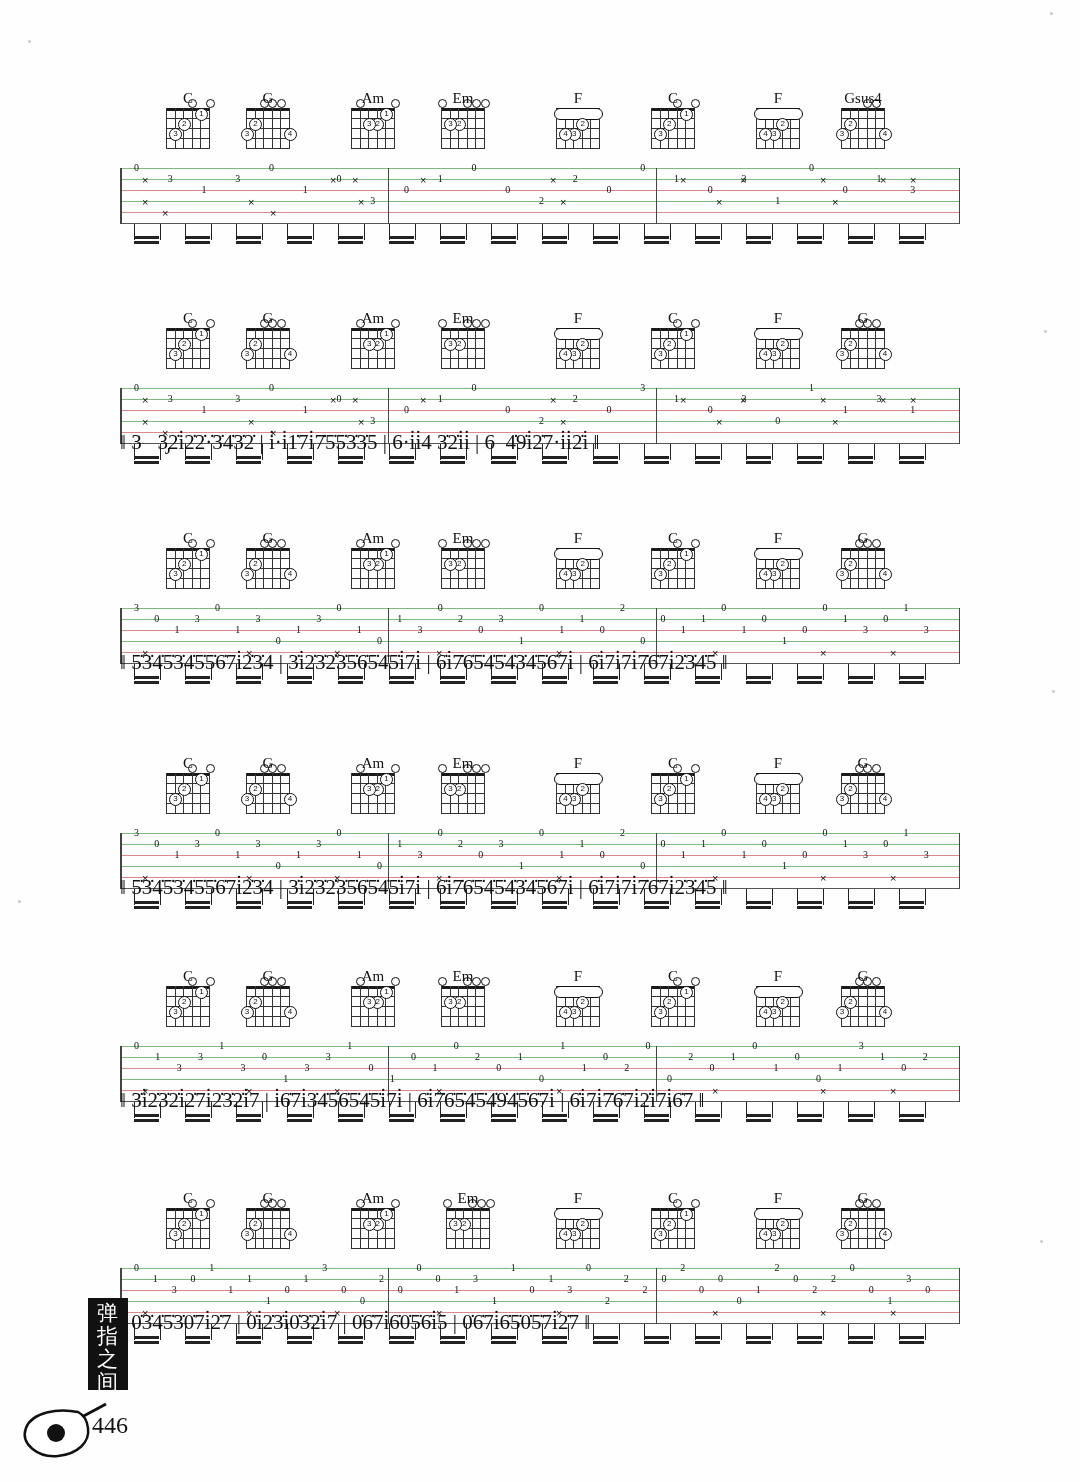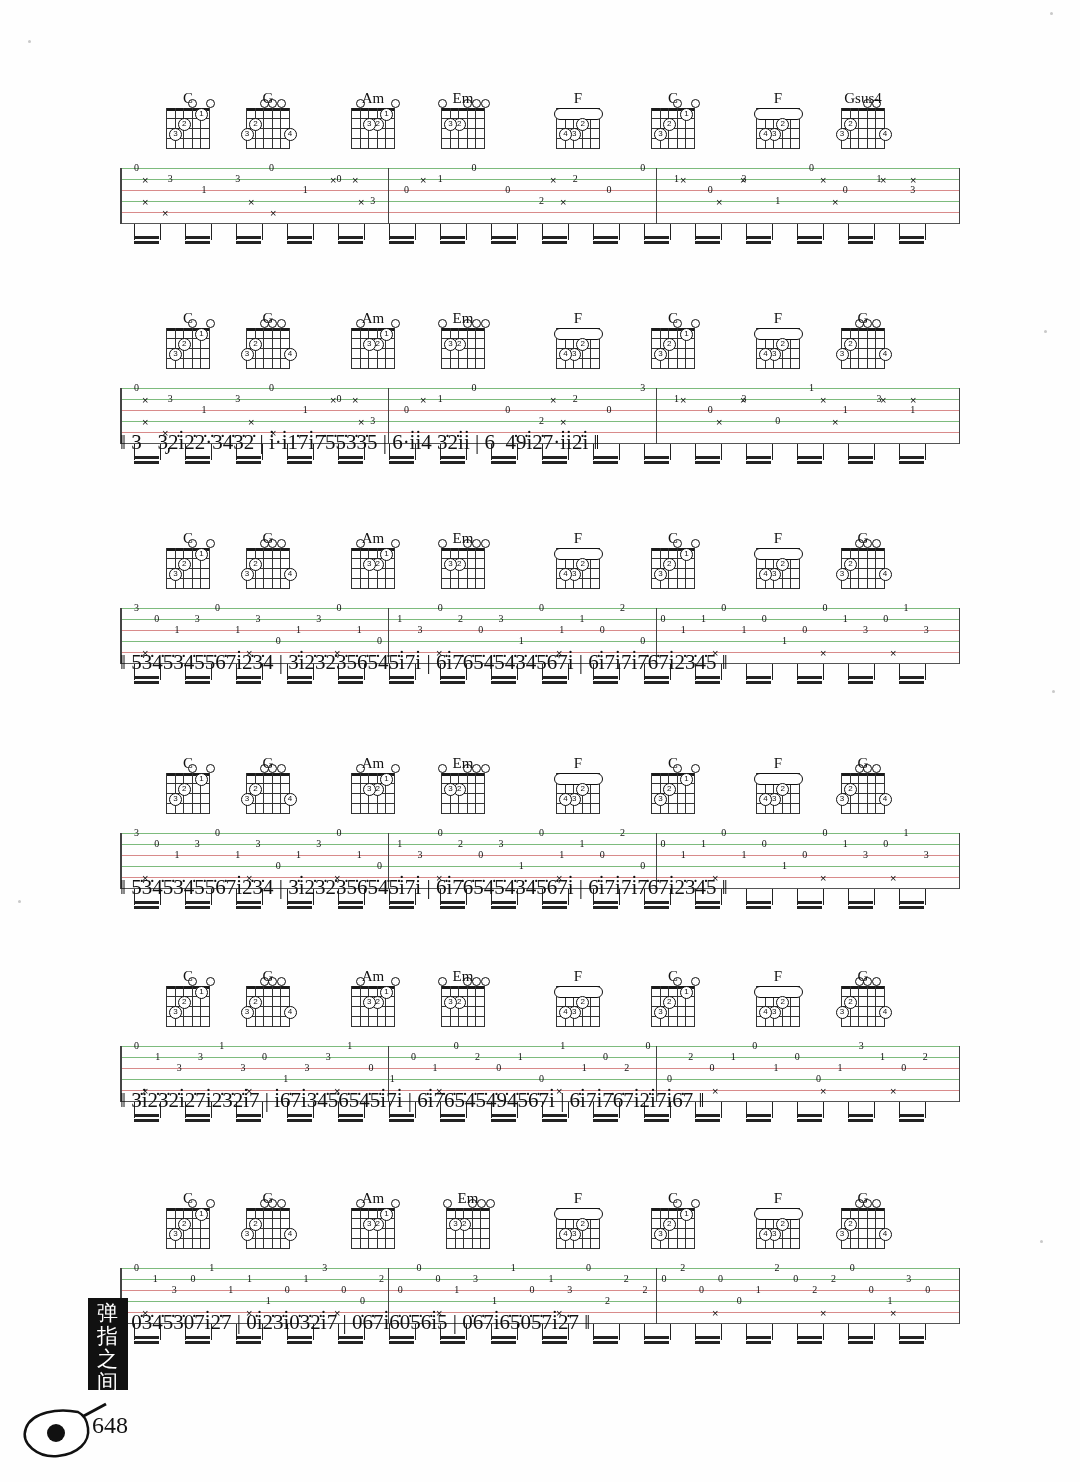--- a/index.html
+++ b/index.html
@@ -2010,15 +2010,15 @@
     </div>
 
   <div class="footer-logo">弹指之间</div>
 
   <svg class="guitar-icon" viewBox="0 0 96 66">
     <path d="M88 6 L62 20" stroke="#111" stroke-width="3" fill="none"></path>
     <path d="M60 14 C40 10, 14 14, 8 30 C2 46, 20 60, 40 58 C60 56, 72 44, 70 30 C69 22, 66 17, 60 14 Z" fill="#fff" stroke="#111" stroke-width="2.5"></path>
     <circle cx="38" cy="35" r="9" fill="#111"></circle>
   </svg>
 
-  <div class="pagenum">648</div>
+  <div class="pagenum">446</div>
 
 </div>
 
 </body></html>

